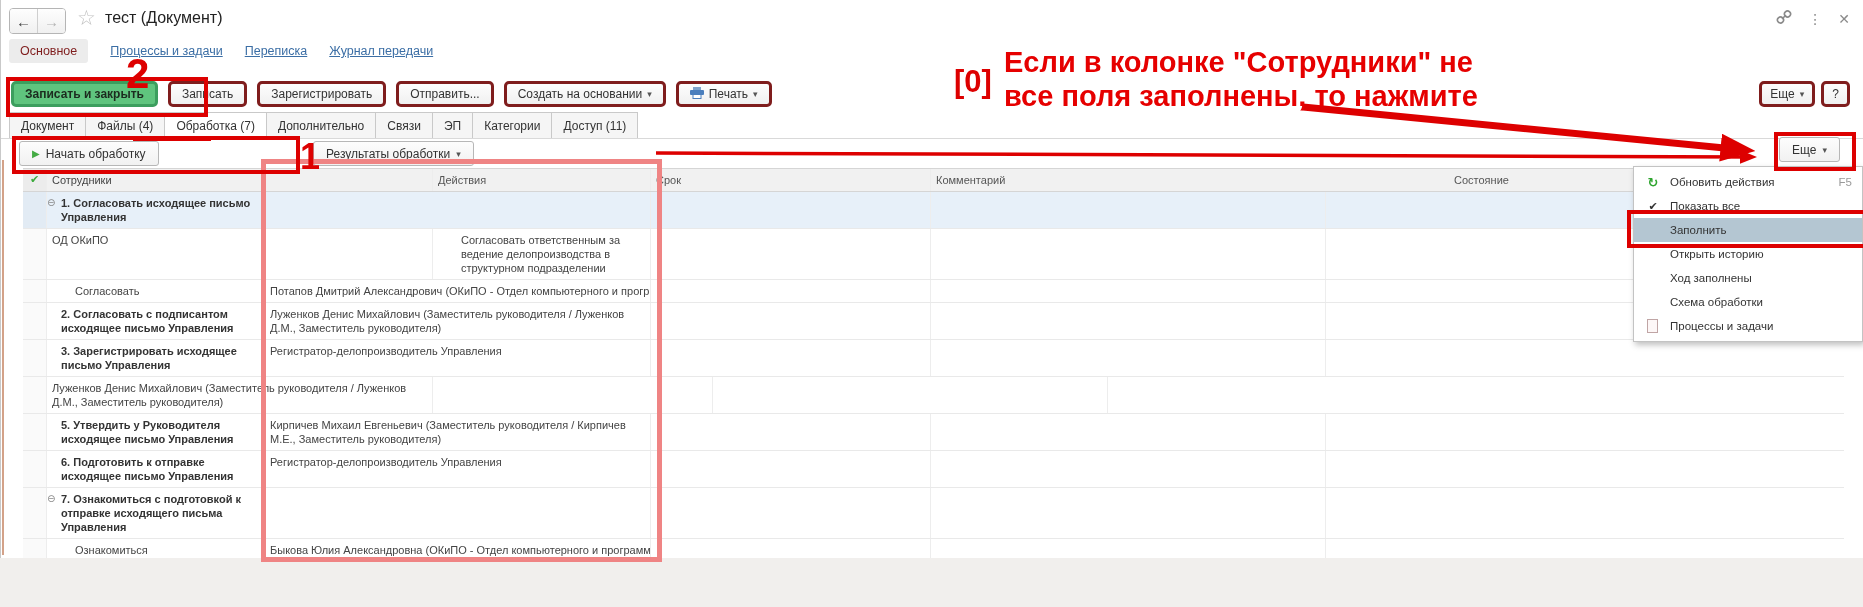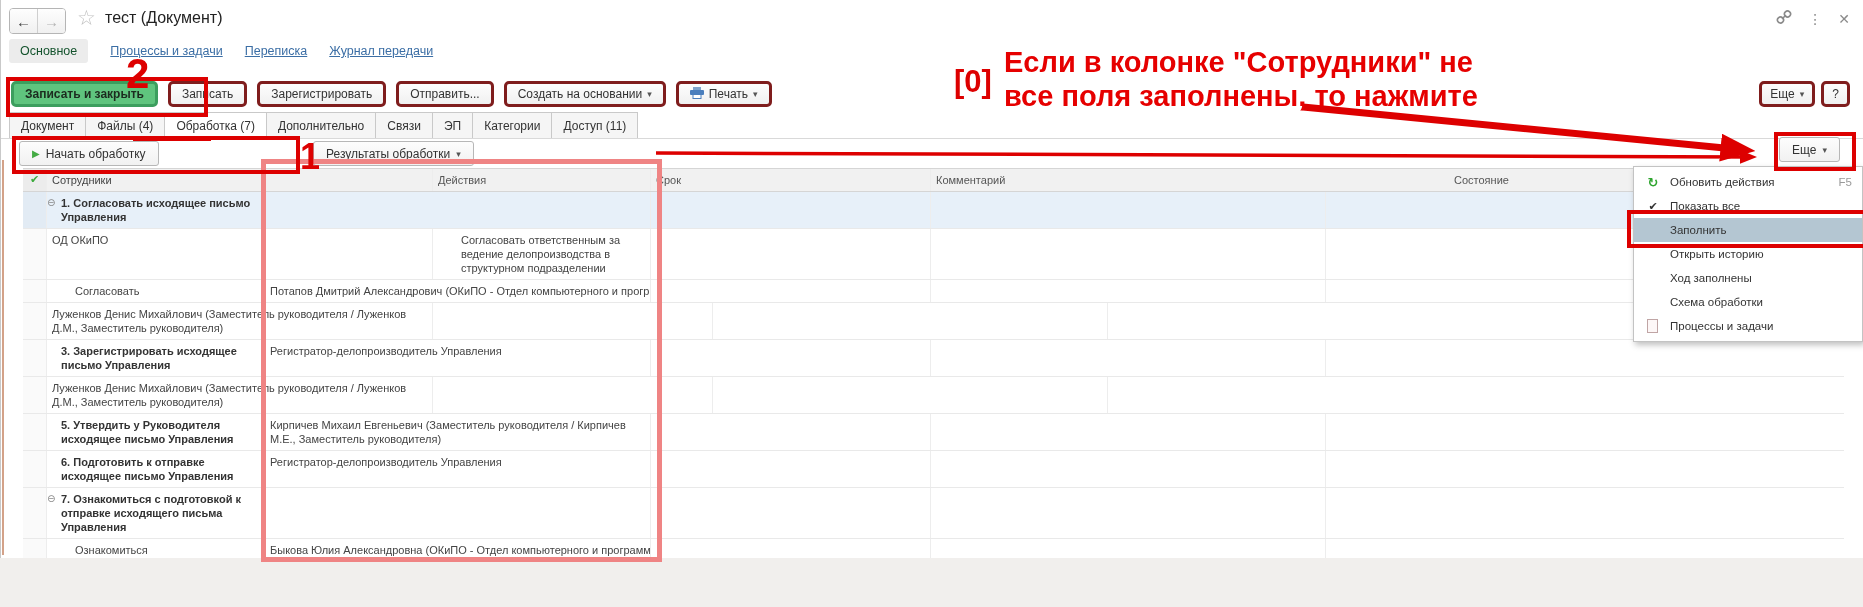--- a/index.html
+++ b/index.html
@@ -14,21 +14,21 @@
   .navgroup{position:absolute;left:8px;top:4px;display:flex;border:1px solid #b5b5b5;border-radius:4px;overflow:hidden;background:#fdfdfd;}
   .navbtn{width:27px;height:24px;display:flex;align-items:center;justify-content:center;font-size:15px;background:linear-gradient(#fefefe,#f0f0f0);}
   .navbtn.back{color:#444;border-right:1px solid #cfcfcf;}
   .navbtn.fwd{color:#b5b5b5;}
   .star{position:absolute;left:76px;top:2px;font-size:21px;color:#c2c2c2;}
   .doc-title{position:absolute;left:104px;top:5px;font-size:16px;color:#222;}
   .winicons{position:absolute;right:14px;top:5px;display:flex;gap:16px;align-items:center;color:#8a8a8a;}
   .winicons .ico{font-size:14px;}
   
   .navtabs{position:absolute;left:0;top:38px;width:100%;height:26px;display:flex;align-items:center;}
-  .tab-main{margin-left:8px;background:#ececec;border-radius:3px;padding:5px 11px;font-size:12.5px;color:#14532d;}
+  .tab-main{margin-left:8px;background:#ececec;border-radius:3px;padding:5px 11px;font-size:12.5px;color:#7f1d1d;}
   .tab-link{margin-left:22px;font-size:12.5px;color:#3b6ea5;text-decoration:underline;}
   
   .toolbar{position:absolute;left:0;top:80px;width:100%;height:28px;display:flex;align-items:center;}
   .btn{height:26px;box-sizing:border-box;display:inline-flex;align-items:center;gap:5px;
        padding:0 11px;margin-left:10px;border:3px solid #7f1d1d;border-radius:5px;
        background:linear-gradient(#fdfdfd,#f0f0f0);font-size:12px;color:#333;white-space:nowrap;}
   .btn .caret{font-size:9px;color:#555;}
   .btn.green{background:#5fc47e;border-color:#3c9e5e;font-weight:bold;color:#1c2b1f;}
   .toolbar .spacer{flex:1;}
   .btn.small{padding:0 8px;margin-left:6px;}
@@ -197,20 +197,21 @@
       <div class="grow">
         <div class="gc c-check"></div>
         <div class="gc c-action act-item">Согласовать</div>
         <div class="gc c-emp nowrap">Потапов Дмитрий Александрович (ОКиПО - Отдел компьютерного и программного ...</div>
         <div class="gc c-srok">&nbsp;</div>
         <div class="gc c-sost">&nbsp;</div>
         <div class="gc c-comm">&nbsp;</div>
       </div>
       <div class="grow">
         <div class="gc c-check"></div>
+        <div class="gc c-action act-bold">2. Согласовать с подписантом исходящее письмо Управления</div>
         <div class="gc c-emp">Луженков Денис Михайлович (Заместитель руководителя / Луженков Д.М., Заместитель руководителя)</div>
         <div class="gc c-srok">&nbsp;</div>
         <div class="gc c-sost">&nbsp;</div>
         <div class="gc c-comm">&nbsp;</div>
       </div>
       <div class="grow">
         <div class="gc c-check"></div>
         <div class="gc c-action act-bold">3. Зарегистрировать исходящее письмо Управления</div>
         <div class="gc c-emp">Регистратор-делопроизводитель Управления</div>
         <div class="gc c-srok">&nbsp;</div>

